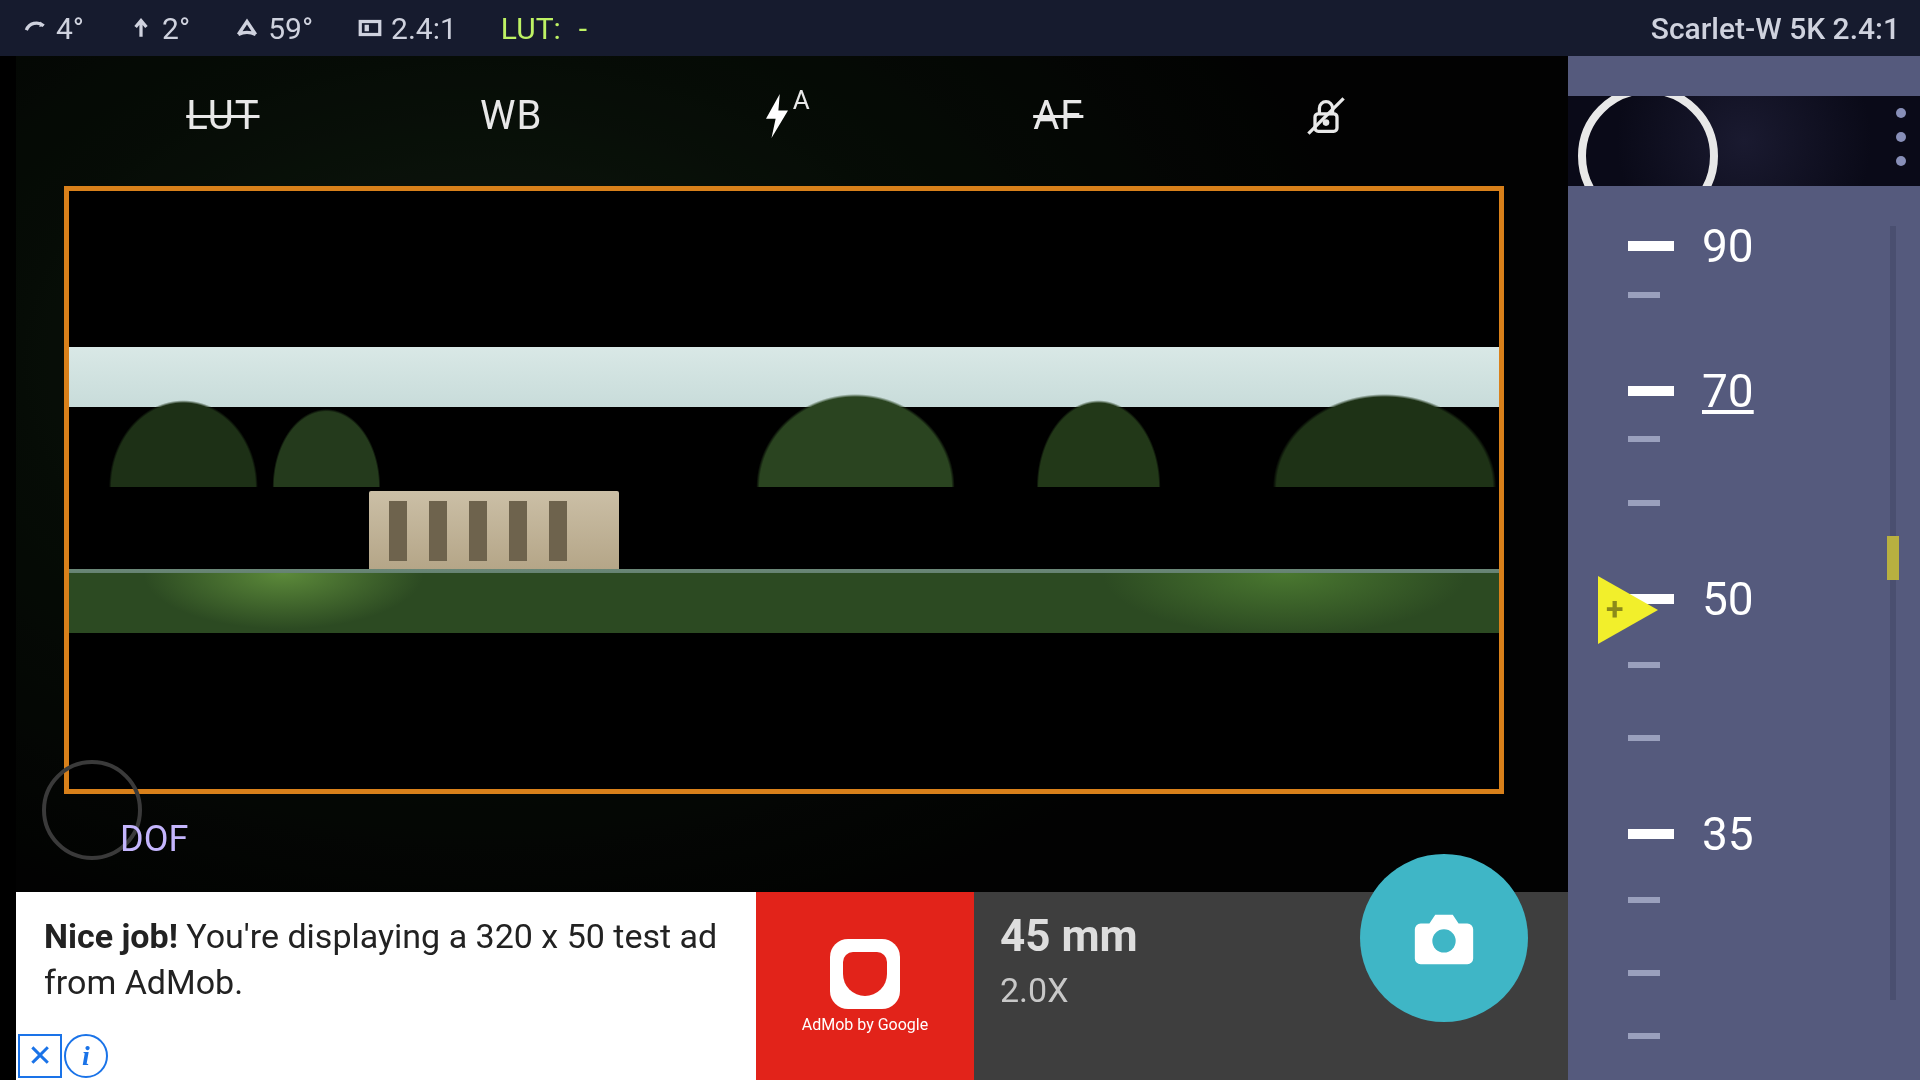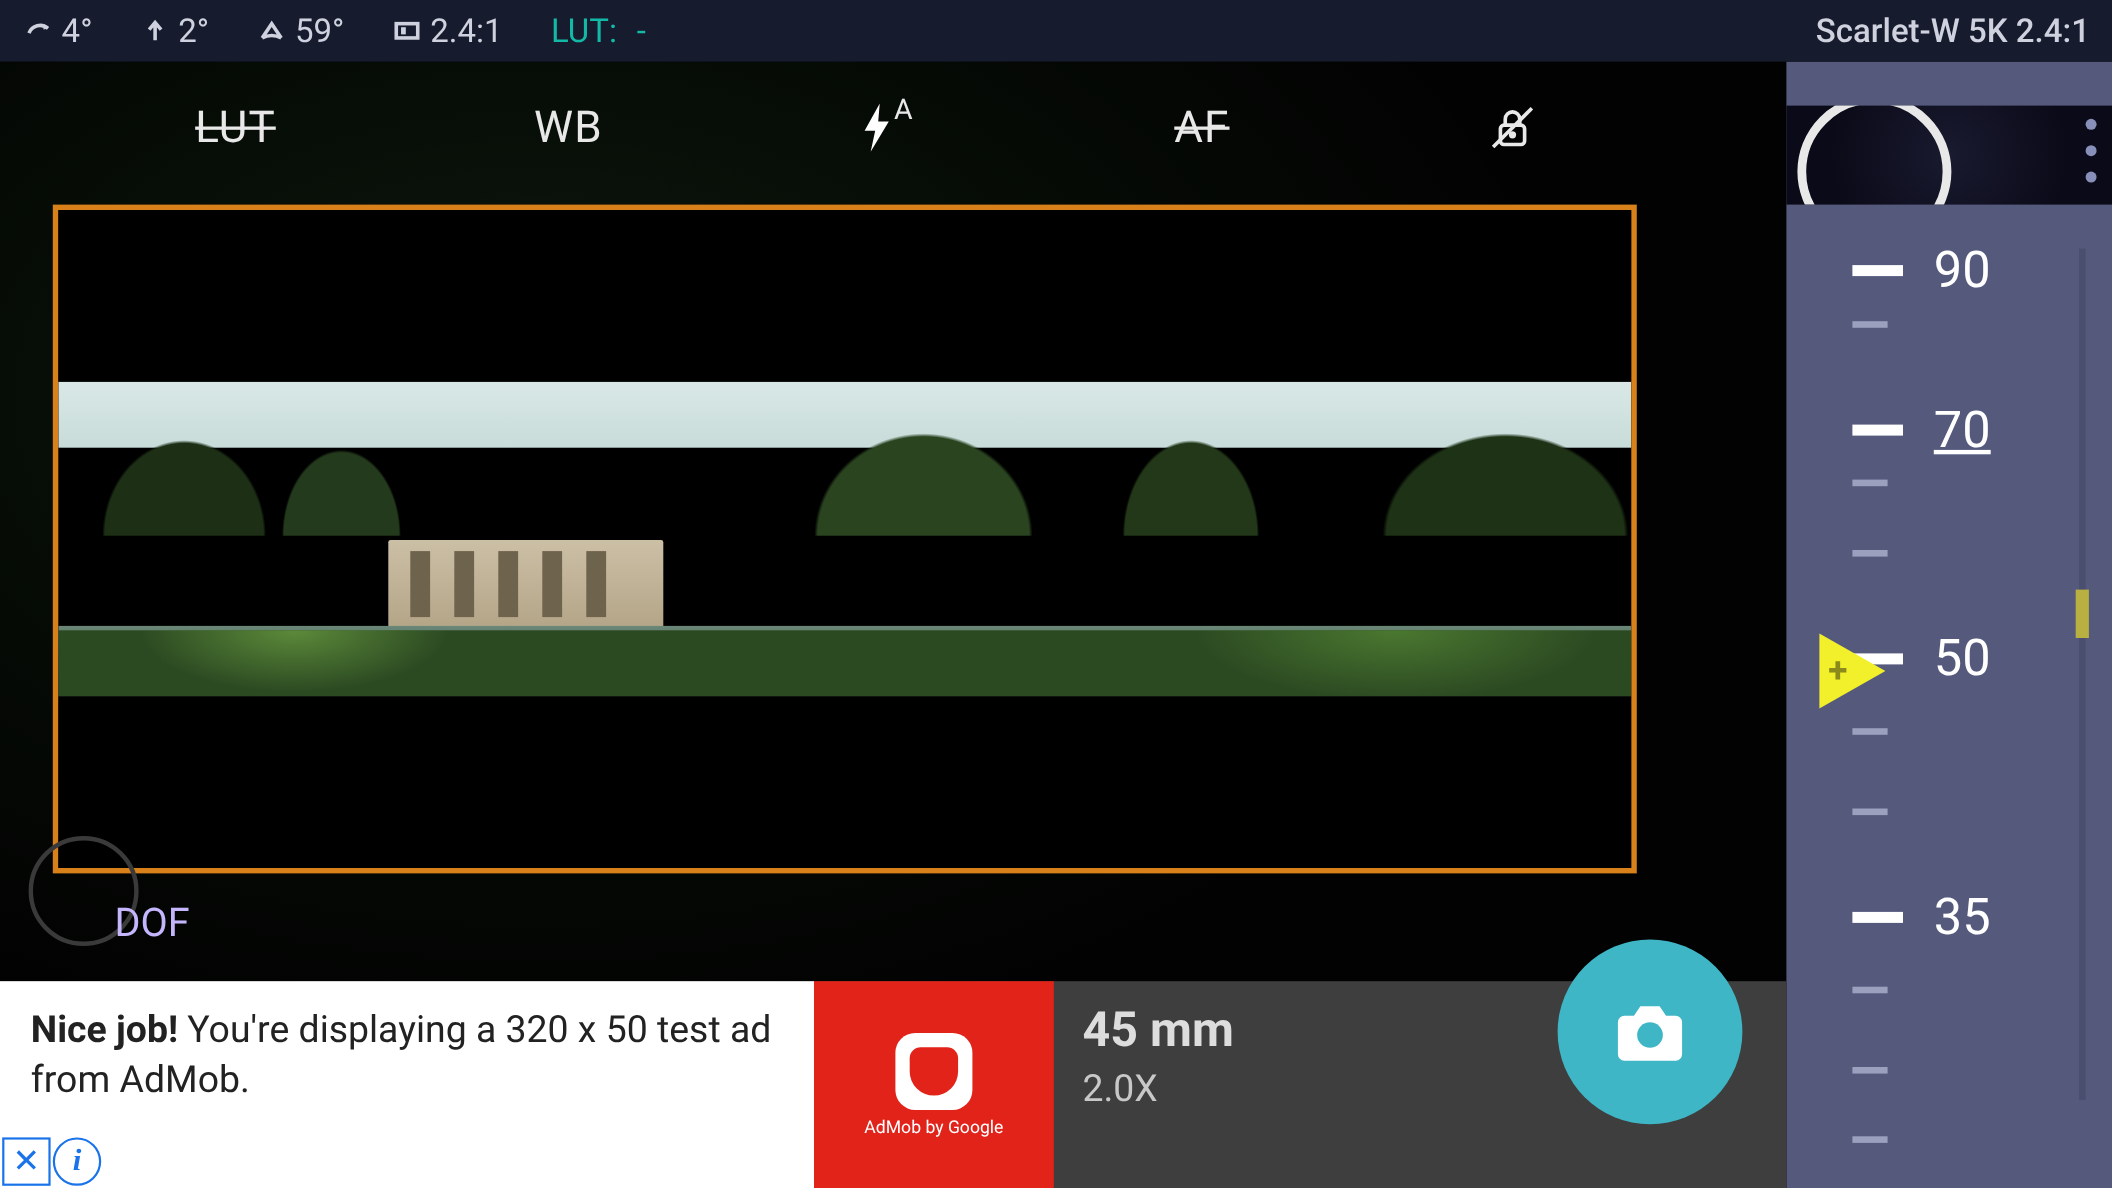--- a/index.html
+++ b/index.html
@@ -19,24 +19,25 @@
   }
   .status-item { display: flex; align-items: center; gap: 8px; padding: 0 22px; color:#cfd2de; }
   .status-item svg { width: 26px; height: 26px; fill: none; stroke: #cfd2de; stroke-width: 3; }
   .status-right { position:absolute; right: 20px; top:0; bottom:0; display:flex; align-items:center; font-weight:500; }
 
   
   .main {
     position: absolute;
     top: 56px; left: 0; right: 0; bottom: 0;
     display: flex;
+    padding-left: 16px;
   }
   .left-area { flex: 1; position: relative; background: #060606; }
   .right-panel {
-    width: 296px;
+    width: 352px;
     background: #555a7d;
     position: relative;
   }
 
   
   .bg-dark {
     position:absolute; inset:0;
     background:
       radial-gradient(ellipse at 30% 30%, #1a2c1a 0%, #0a140a 30%, #030303 60%),
       linear-gradient(#040805, #020302);
@@ -221,21 +222,21 @@
       </svg>
     <span>59°</span>
   </div>
   <div class="status-item">
     <svg viewBox="0 0 24 24">
         <rect x="3" y="6" width="18" height="12"></rect>
         <rect x="7" y="9" width="4" height="6" fill="#cfd2de" stroke="none"></rect>
       </svg>
     <span>2.4:1</span>
   </div>
-  <div class="status-item" style="color:#14b8a6">
+  <div class="status-item" style="color:#bef264">
     <span>LUT:</span>
     <span style="margin-left:10px">-</span>
   </div>
   <div class="status-right">Scarlet-W 5K 2.4:1</div>
 </div>
 
 <div class="main">
 
   <div class="left-area">
     <div class="bg-dark"></div>

